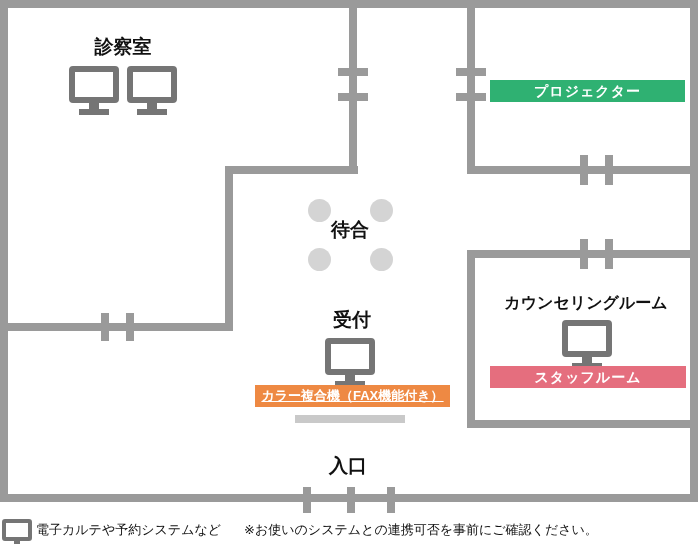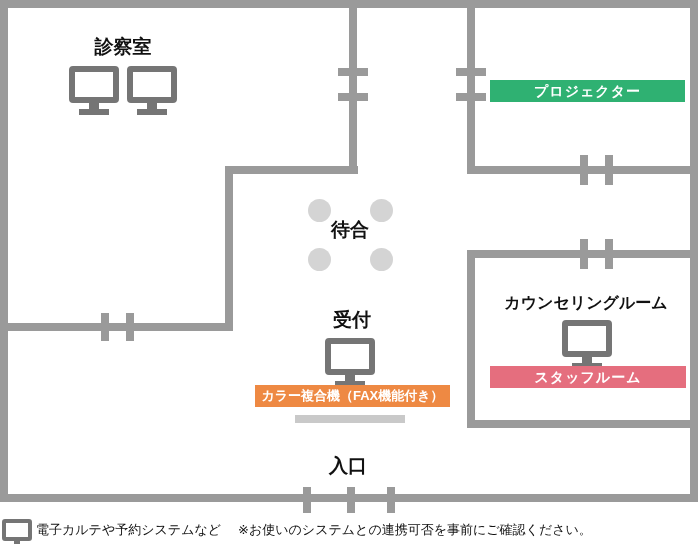--- a/index.html
+++ b/index.html
@@ -11,42 +11,42 @@
   .door-marker{position:absolute;background:var(--wall,#9a9a9a);}
   .room-label{
     position:absolute;color:#111;font-weight:bold;text-align:center;
     white-space:nowrap;line-height:1.1;
   }
   .badge{
     position:absolute;color:var(--badge-text,#fff);font-weight:bold;text-align:center;
     white-space:nowrap;letter-spacing:1px;
   }
   .badge.green{background:var(--green,#2fb172);}
-  .badge.orange{background:var(--orange,#ee8943);}
+  .badge.orange{background:var(--orange,#ee8943);text-decoration:underline;}
   .badge.pink{background:var(--pink,#e56e7e);}
   .monitor{position:absolute;width:50px;}
   .monitor .screen{
     box-sizing:border-box;width:50px;height:37px;background:#fff;
     border:6px solid var(--device,#757575);border-radius:4px;
   }
   .monitor .neck{width:10px;height:6px;background:var(--device,#757575);margin:0 auto;}
   .monitor .base{width:30px;height:6px;background:var(--device,#757575);margin:0 auto;}
   .monitor.small{width:30px;}
   .monitor.small .screen{width:30px;height:22px;border-width:4px;border-radius:3px;}
   .monitor.small .neck{width:6px;height:4px;}
   .chair{
     position:absolute;width:23px;height:23px;border-radius:50%;
     background:var(--chair,#d4d4d4);
   }
   .counter{position:absolute;background:var(--counter,#c9c9c9);}
   .legend{
     position:absolute;left:36px;top:521px;display:flex;align-items:center;
     color:#111;font-weight:normal;font-size:13px;white-space:nowrap;
   }
-  .legend .note{margin-left:17px;}
+  .legend .note{margin-left:23px;}
 </style>
 </head>
 <body>
 
 <div id="canvas">
 
   <div class="wall" style="left:0;top:0;width:698px;height:8px;"></div>
   <div class="wall" style="left:0;top:0;width:8px;height:502px;"></div>
   <div class="wall" style="left:690px;top:0;width:8px;height:502px;"></div>
   <div class="wall" style="left:0;top:494px;width:698px;height:8px;"></div>

